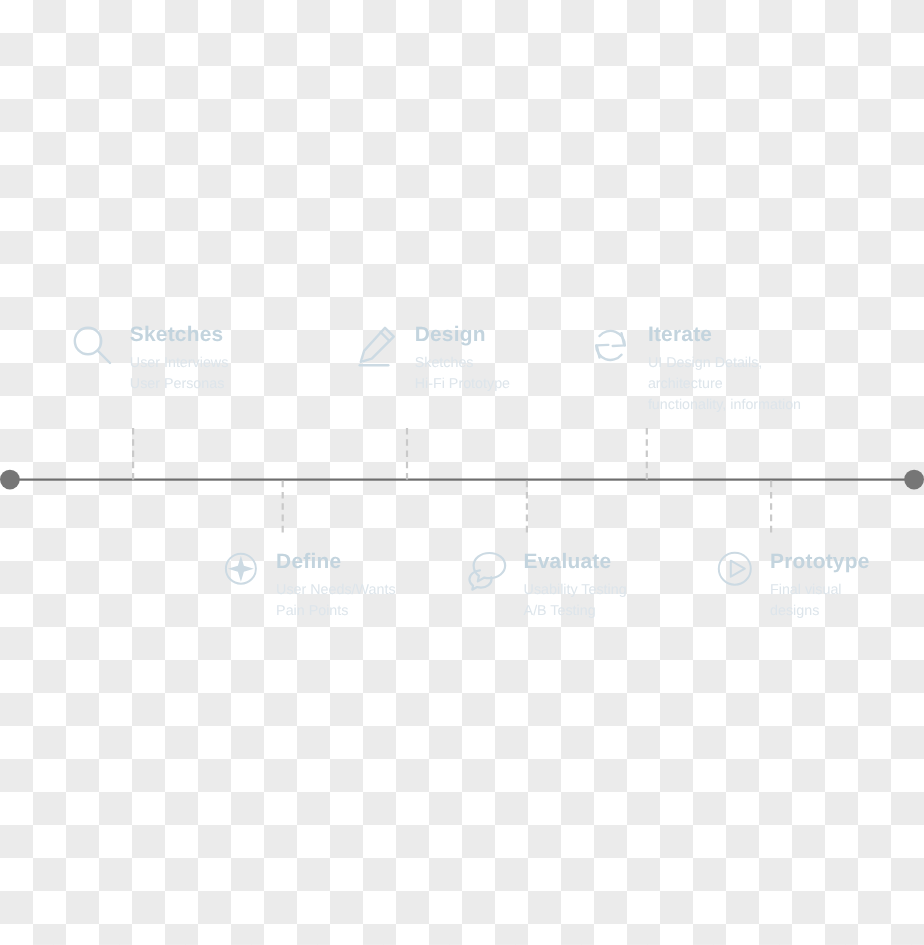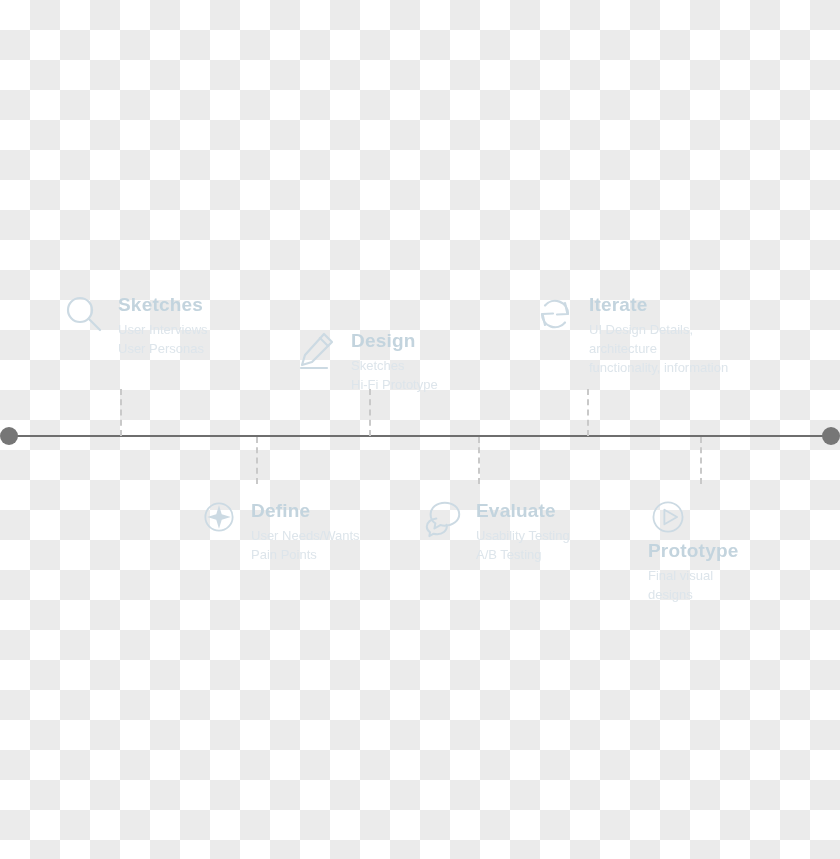--- a/index.html
+++ b/index.html
@@ -114,21 +114,21 @@
     </div>
     <div class="stage-text">
       <div class="stage-title">Sketches</div>
       <div class="stage-desc">
         <div>User Interviews</div>
         <div>User Personas</div>
       </div>
     </div>
   </div>
 
-  <div class="stage" style="left:295px; top:292px;margin-top:36px;">
+  <div class="stage" style="left:321px; top:292px;">
     <div class="stage-icon">
       <svg viewBox="0 0 44 44" fill="none" stroke="currentColor" stroke-width="2.2" stroke-linecap="round" stroke-linejoin="round">
         <path d="M29 6 L37 14 L17 34 L7 37 L10 27 Z"></path>
         <line x1="25" y1="10" x2="33" y2="18"></line>
         <line x1="6" y1="40" x2="32" y2="40"></line>
       </svg>
     </div>
     <div class="stage-text">
       <div class="stage-title">Design</div>
       <div class="stage-desc">
@@ -182,21 +182,21 @@
     </div>
     <div class="stage-text" style="padding-top:3px;">
       <div class="stage-title">Evaluate</div>
       <div class="stage-desc">
         <div>Usability Testing</div>
         <div>A/B Testing</div>
       </div>
     </div>
   </div>
 
-  <div class="stage" style="left:648px; top:497px; width:192px;flex-direction:column;">
+  <div class="stage" style="left:648px; top:497px; width:192px;">
     <div class="stage-icon" style="width:40px;height:40px;">
       <svg viewBox="0 0 44 44" fill="none" stroke="currentColor" stroke-width="2" stroke-linecap="round" stroke-linejoin="round" style="width:40px;height:40px;">
         <circle cx="22" cy="22" r="16"></circle>
         <polygon points="18,14 32,22 18,30" fill="none"></polygon>
       </svg>
     </div>
     <div class="stage-text" style="padding-top:3px; width:140px;">
       <div class="stage-title">Prototype</div>
       <div class="stage-desc wrap">
         <div>Final visual</div>

